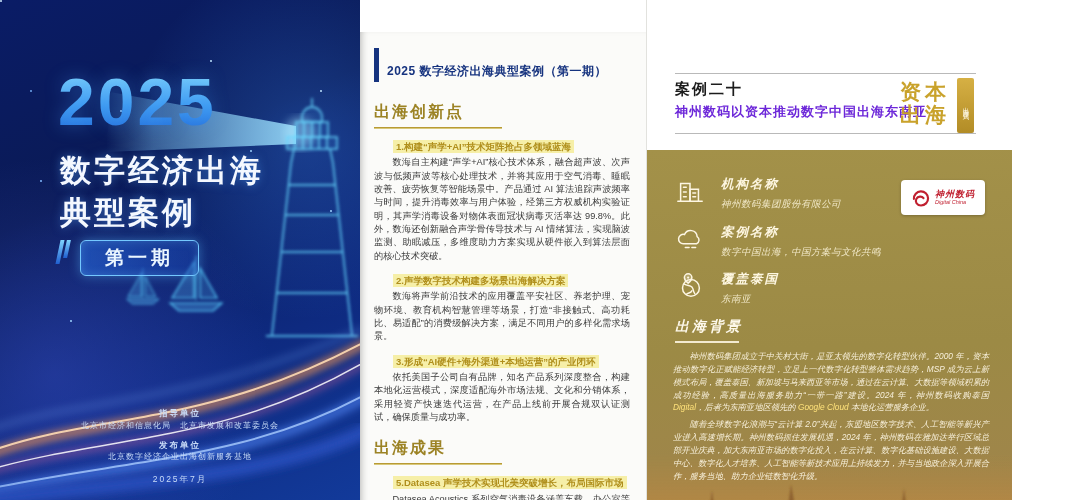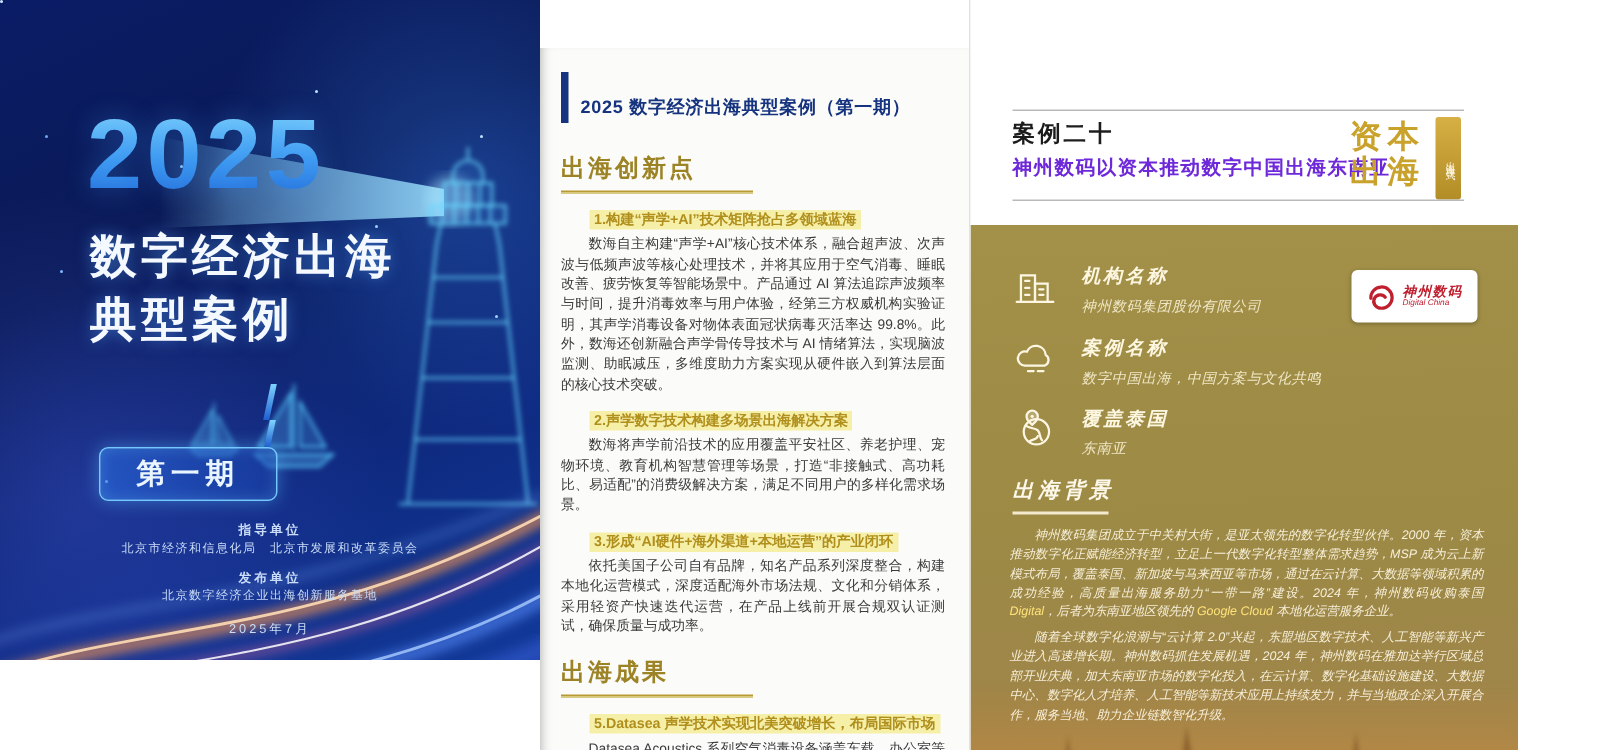--- a/index.html
+++ b/index.html
@@ -1,34 +1,34 @@
 <!DOCTYPE html>
 <html><head>
 <meta charset="utf-8">
 <style>
   * { margin:0; padding:0; box-sizing:border-box; }
   html,body { width:1080px; height:500px; overflow:hidden; background:#ffffff;
               font-family:"Liberation Sans","DejaVu Sans",sans-serif; }
   .spread { position:relative; width:1080px; height:500px; display:flex; background:#fff; }
 
   
-  .cover { position:relative; width:360px; height:440px; overflow:hidden;
+  .cover { position:relative; width:360px; height:500px; overflow:hidden;
            background:
              radial-gradient(circle at 85% 28%, rgba(60,140,255,.30), rgba(0,0,0,0) 38%),
              radial-gradient(circle at 15% 75%, rgba(70,90,220,.35), rgba(0,0,0,0) 45%),
              linear-gradient(155deg,#0a1c66 0%,#0a1a55 35%,#0e2a80 70%,#123a9a 100%); }
   .cover-art { position:absolute; inset:0; }
   .year { position:absolute; left:58px; top:64px; font-size:66px; font-weight:bold; letter-spacing:3px;
           background:linear-gradient(180deg,#8fe1ff 0%,#3f9bf0 55%,#1b5fd2 100%);
           -webkit-background-clip:text; background-clip:text; color:transparent;
           text-shadow:0 0 18px rgba(70,160,255,.35); }
   .cover-t { position:absolute; left:60px; color:#f4f8ff; font-weight:bold; font-size:31px;
              letter-spacing:3px; text-shadow:0 0 10px rgba(90,170,255,.5); }
   .t1 { top:150px; } .t2 { top:192px; }
-  .badge-row { position:absolute; left:58px; top:256px; display:flex; align-items:flex-end;flex-direction:column; }
+  .badge-row { position:absolute; left:58px; top:240px; display:flex; align-items:flex-start; }
   .badge-bar { width:4px; height:24px; margin-right:3px; transform:skewX(-12deg);
                background:linear-gradient(180deg,#7fd4ff,#1f5fd0); }
   .badge-bar.short { height:18px; }
   .issue-badge { margin-left:8px; padding:4px 24px; font-size:19px; font-weight:bold; color:#eaf6ff;
                  letter-spacing:4px; border:1.5px solid #74c8ff; border-radius:6px;
                  background:linear-gradient(90deg,rgba(40,110,230,.55),rgba(25,70,180,.45));
                  box-shadow:0 0 12px rgba(90,190,255,.45), inset 0 0 10px rgba(120,210,255,.25); }
   .stars { position:absolute; left:0; top:0; width:2px; height:2px; border-radius:50%; background:#cfeaff;
            box-shadow: 210px 60px 0 0 #bfe4ff, 250px 150px 0 0 #9fd4ff, 120px 110px 0 0 #8fc8ff,
                        320px 90px 0 0 #bfe4ff, 40px 180px 0 0 #7fb8ff, 330px 210px 0 0 #9fd4ff,

